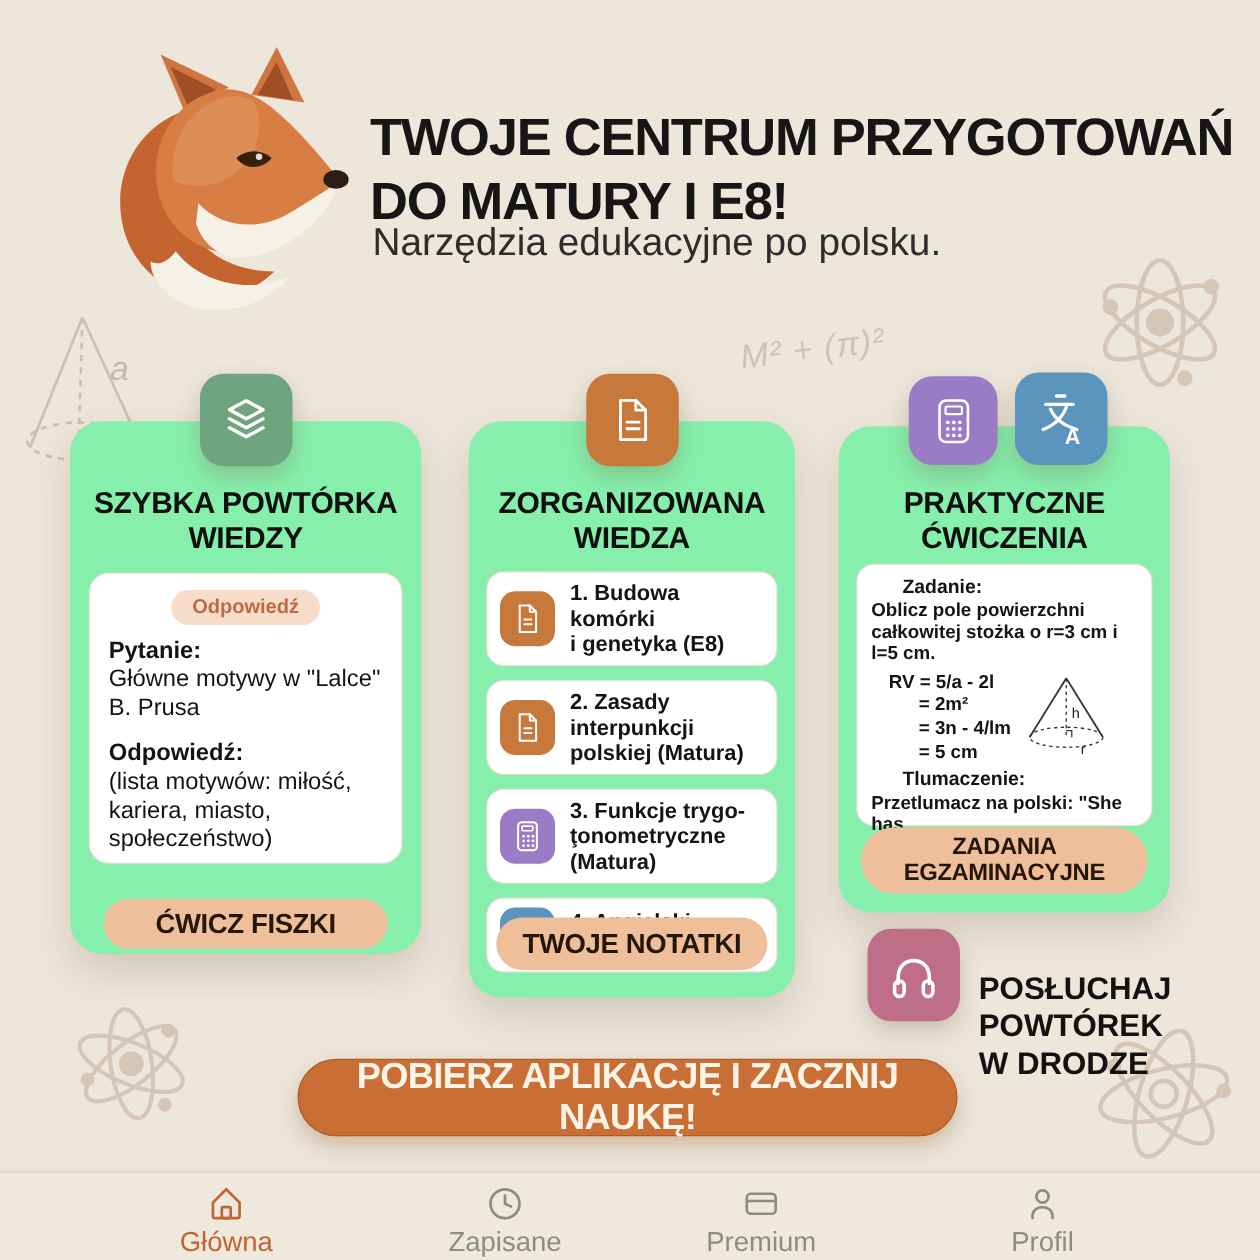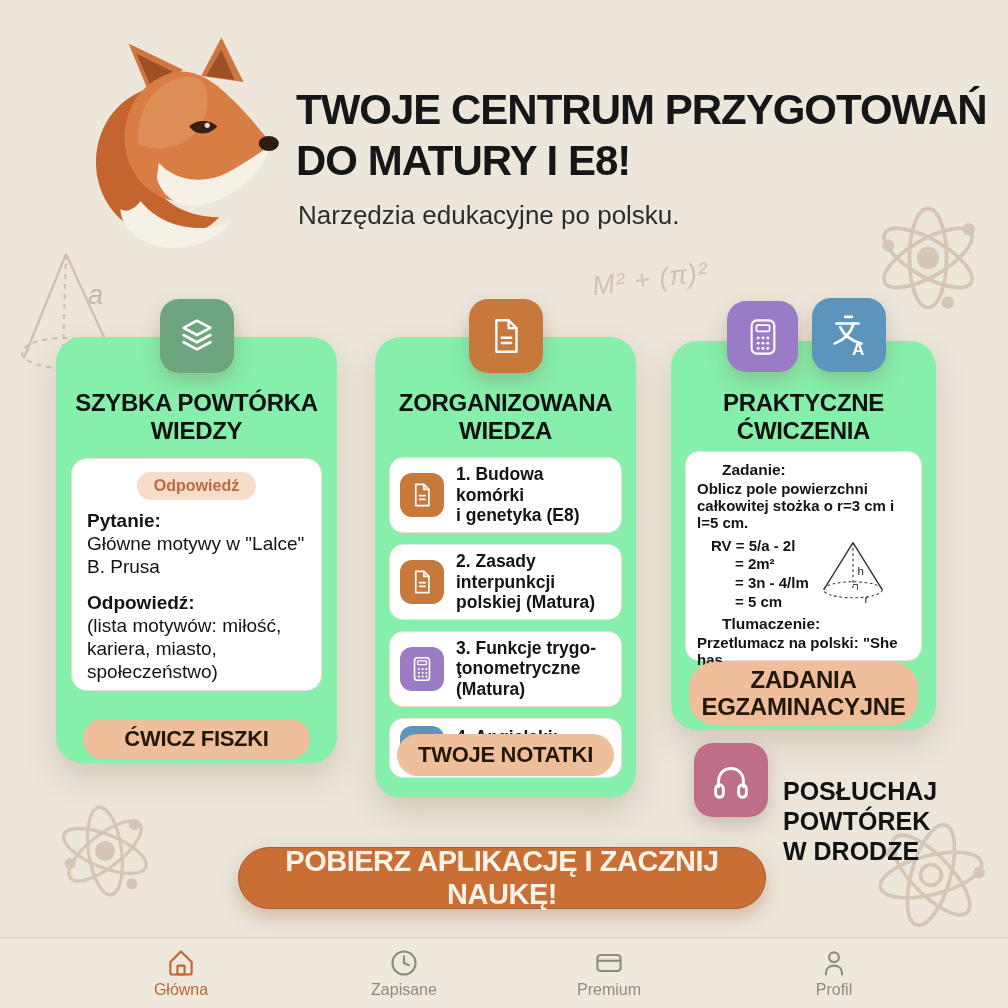--- a/index.html
+++ b/index.html
@@ -7,21 +7,21 @@
     position:relative;width:1008px;height:1008px;margin:0 auto;
     background:#ece6db;overflow:hidden;
     font-family:"Liberation Sans",sans-serif;color:#141414;
   }
   .abs{position:absolute;}
 
   
   .fox{left:70px;top:28px;width:222px;height:230px;}
   .page-title{left:296px;top:84px;font-size:42px;font-weight:800;letter-spacing:-1px;
     line-height:1.22;color:#161616;}
-  .page-subtitle{left:298px;top:200px;font-size:26px;font-weight:400;color:#2d2d2d;}
+  .page-subtitle{left:298px;top:176px;font-size:31px;font-weight:400;color:#2d2d2d;}
 
   
   .deco{color:#d2c2b1;}
   .deco-cone{left:6px;top:246px;width:128px;height:144px;}
   .deco-a{left:88px;top:280px;font-size:27px;font-style:italic;color:#c7b7a5;}
   .deco-formula{left:592px;top:264px;font-size:27px;font-style:italic;color:#d2c2b1;
     transform:rotate(-7deg);letter-spacing:1px;}
   .atom-tr{left:866px;top:196px;width:124px;height:124px;}
   .atom-bl{left:50px;top:796px;width:110px;height:110px;transform:rotate(-8deg);}
   .atom-br{left:866px;top:810px;width:130px;height:130px;transform:rotate(16deg);}
@@ -52,21 +52,21 @@
   .qa{padding:10px 15px 0;font-size:19px;line-height:1.2;}
   .qa .lbl{font-weight:800;}
   .qa .txt{white-space:pre-line;}
   .qa .gap{height:14px;}
   .pill-btn{position:absolute;background:#efbf9b;border:none;border-radius:22px;
     display:flex;align-items:center;justify-content:center;font-family:inherit;
     font-size:22px;font-weight:800;letter-spacing:-.3px;color:#241708;cursor:pointer;
     white-space:pre-line;text-align:center;line-height:1.1;}
   .btn-fiszki{left:27px;top:382px;width:227px;height:40px;}
   .btn-notatki{left:22px;top:397px;width:217px;height:42px;}
-  .btn-zadania{left:18px;top:321px;width:229px;height:63px;font-size:24px;border-radius:26px;}
+  .btn-zadania{left:18px;top:321px;width:229px;height:53px;font-size:19px;border-radius:26px;}
 
   
   .notes-list{position:absolute;left:14px;top:120px;width:233px;display:flex;
     flex-direction:column;gap:11px;}
   .note-item{min-height:46px;background:#fff;border:1.5px solid #e9e1d4;border-radius:14px;
     display:flex;align-items:center;gap:12px;padding:6px 10px;cursor:pointer;}
   .note-icon{width:44px;height:44px;border-radius:12px;flex:none;display:flex;
     align-items:center;justify-content:center;}
   .ni-orange{background:#c7793c;} .ni-purple{background:#9a7bc6;} .ni-blue{background:#5b94bd;}
   .note-label{font-size:17.5px;font-weight:600;line-height:1.18;white-space:pre-line;}
@@ -90,21 +90,21 @@
     border:1px solid #b05c28;border-radius:31px;display:flex;align-items:center;
     justify-content:center;font-family:inherit;font-size:29px;font-weight:800;
     letter-spacing:-.5px;color:#fdf3e6;cursor:pointer;
     box-shadow:0 8px 18px rgba(150,80,30,.30);}
 
   
   .navbar{left:0;top:937px;width:1008px;height:71px;background:#efe9dd;
     border-top:1.5px solid #d9d2c3;}
   .nav-item{position:absolute;top:9px;width:130px;text-align:center;cursor:pointer;}
   .nav-item svg{display:block;margin:0 auto;}
-  .nav-label{font-size:16px;margin-top:2px;}
+  .nav-label{font-size:22px;margin-top:2px;}
   .nav-active{color:#bf6532;}
   .nav-idle{color:#8f8b7e;}
 </style>
 </head>
 <body>
 
 <div class="canvas">
 
   <svg class="abs deco deco-cone" viewBox="0 0 128 144">
     <g fill="none" stroke="#cfc0ae" stroke-width="2.2">

